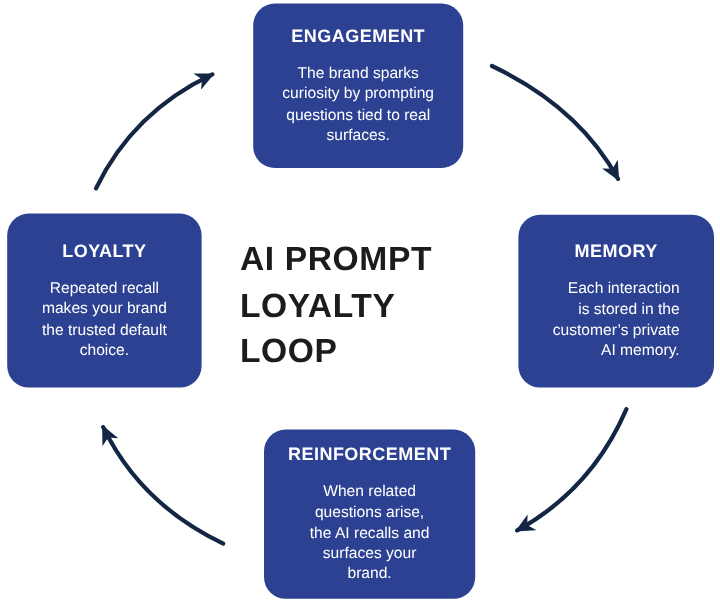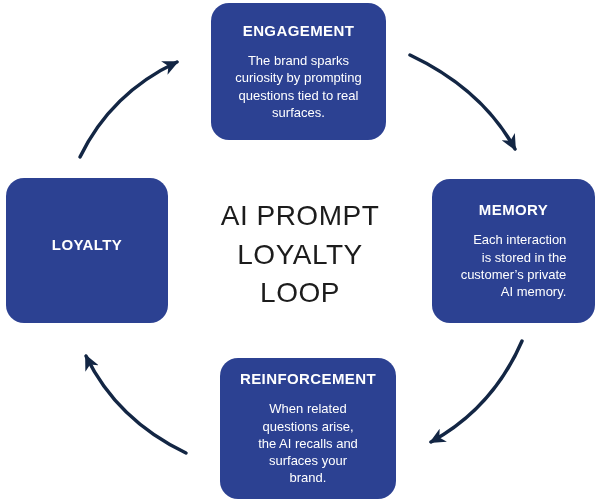--- a/index.html
+++ b/index.html
@@ -50,24 +50,23 @@
   .node-top    { left: 211px; top: 3px;   width: 175px; height: 137px; }
   .node-right  { left: 432px; top: 179px; width: 163px; height: 144px; }
   .node-bottom { left: 220px; top: 358px; width: 176px; height: 141px; }
   .node-left   { left: 6px;   top: 178px; width: 162px; height: 145px; }
 
   .center-title {
     position: absolute;
     left: 200px;
     top: 197px;
     width: 200px;
-    text-align: center;
     color: #1c1c1c;
     font-size: 28px;
-    font-weight: 400;
+    font-weight: 700;
     line-height: 1.38;
     letter-spacing: 0.5px;
     white-space: pre-line;
   }
 </style>
 </head>
 <body>
 
 <div class="canvas" style="background: rgb(255, 255, 255);">
 
@@ -103,19 +102,23 @@
     <div class="node-title">REINFORCEMENT</div>
     <div class="node-desc">When related
 questions arise,
 the AI recalls and
 surfaces your
 brand.</div>
   </div>
 
   <div class="node node-left" style="background: rgb(44, 65, 146); color: rgb(255, 255, 255);">
     <div class="node-title">LOYALTY</div>
+    <div class="node-desc">Repeated recall
+makes your brand
+the trusted default
+choice.</div>
   </div>
 
   <div class="center-title" style="color: rgb(28, 28, 28);">AI PROMPT
 LOYALTY
 LOOP</div>
 
 </div>
 
 </body></html>

